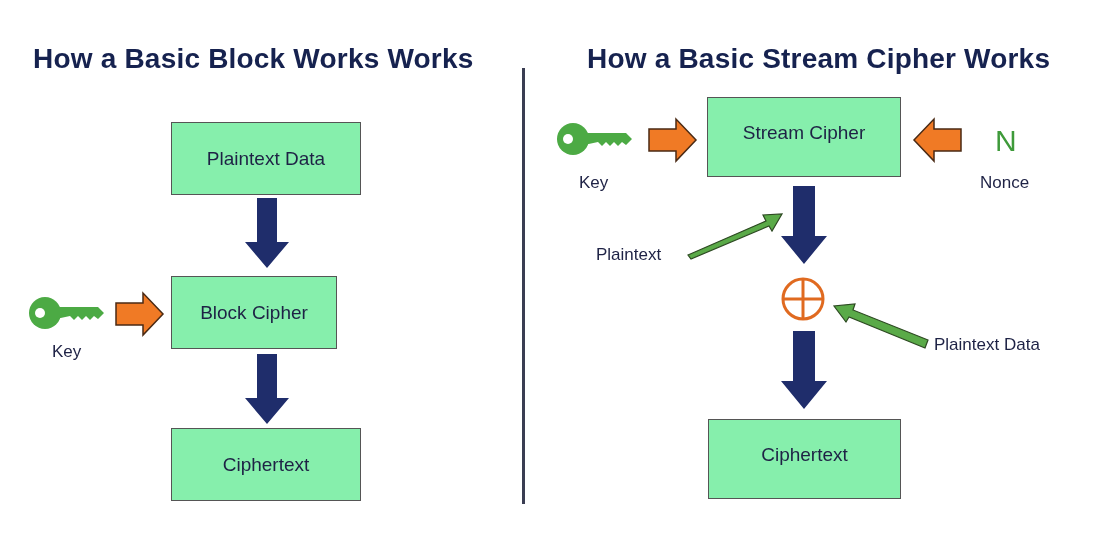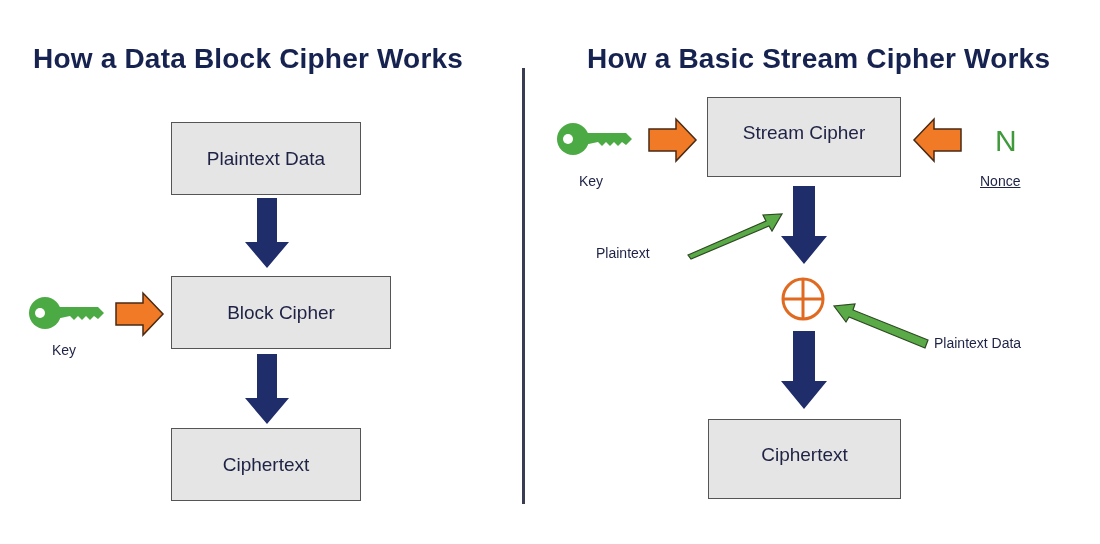--- a/index.html
+++ b/index.html
@@ -1,41 +1,41 @@
 <!DOCTYPE html>
 <html><head>
 <meta charset="utf-8">
 <style>
   html, body { margin: 0; padding: 0; background: #ffffff; }
   body { width: 1100px; height: 544px; position: relative; overflow: hidden;
          font-family: "Liberation Sans", sans-serif; }
   .title { position: absolute; font-weight: bold; font-size: 28px; color: #16224f;
            white-space: nowrap; letter-spacing: 0.2px; }
-  .box { position: absolute; border: 1.5px solid #555; background: #e5e5e5;
+  .box { position: absolute; border: 1.5px solid #555; background: #86efac;
          display: flex; align-items: center; justify-content: center; text-align: center;
          color: #1e2245; font-size: 19px; line-height: 32px; box-sizing: border-box; }
-  .label { position: absolute; color: #1e2245; font-size: 14px; white-space: nowrap; }
+  .label { position: absolute; color: #1e2245; font-size: 17px; white-space: nowrap; }
   .divider { position: absolute; left: 522px; top: 68px; width: 3px; height: 436px; background: #3a3d52; }
   svg.icon { position: absolute; overflow: visible; }
   .nonce-n { position: absolute; color: #3e9a3a; font-size: 30px; font-family: "Liberation Sans", sans-serif; }
 </style>
 </head>
 <body>
 
-<div class="title" style="left:33px; top:43px;">How a Data Block Cipher Works</div>
+<div class="title" style="left:33px; top:43px;">How a Basic Block Works Works</div>
 
 <div class="box" style="left:171px; top:122px; width:190px; height:73px;">
   <span>Plaintext Data</span>
 </div>
 
 <svg class="icon" width="44" height="72" style="left:245px; top:198px;">
   <polygon points="12,0 32,0 32,44 44,44 22,70 0,44 12,44" fill="#1f2d6b"></polygon>
 </svg>
 
-<div class="box" style="left:171px; top:276px; width:220px; height:73px; flex-direction:column;">
+<div class="box" style="left:171px; top:276px; width:166px; height:73px; flex-direction:column;">
   <span>Block Cipher</span>
 </div>
 
 <svg class="icon" width="44" height="72" style="left:245px; top:354px;">
   <polygon points="12,0 32,0 32,44 44,44 22,70 0,44 12,44" fill="#1f2d6b"></polygon>
 </svg>
 
 <div class="box" style="left:171px; top:428px; width:190px; height:73px;">
   <span>Ciphertext</span>
 </div>
@@ -68,21 +68,21 @@
 
 <svg class="icon" width="50" height="44" style="left:648px; top:118px;">
   <polygon points="1,11 28,11 28,1 48,22 28,43 28,33 1,33" fill="#f07a25" stroke="#4a2a14" stroke-width="1.5"></polygon>
 </svg>
 
 <svg class="icon" width="50" height="44" style="left:912px; top:118px;">
   <polygon points="49,11 22,11 22,1 2,22 22,43 22,33 49,33" fill="#f07a25" stroke="#4a2a14" stroke-width="1.5"></polygon>
 </svg>
 
 <div class="nonce-n" style="left:995px; top:124px;">N</div>
-<div class="label" style="left:980px; top:173px;text-decoration:underline;">Nonce</div>
+<div class="label" style="left:980px; top:173px;">Nonce</div>
 
 <svg class="icon" width="46" height="80" style="left:781px; top:186px;">
   <polygon points="12,0 34,0 34,50 46,50 23,78 0,50 12,50" fill="#1f2d6b"></polygon>
 </svg>
 
 <svg class="icon" width="100" height="50" style="left:686px; top:209px;">
   <polygon points="2,46 80,12 77,6 96,5 86,22 83,17 5,50" fill="#5aaa48" stroke="#2d4a22" stroke-width="1.2"></polygon>
 </svg>
 <div class="label" style="left:596px; top:245px;">Plaintext</div>
 

